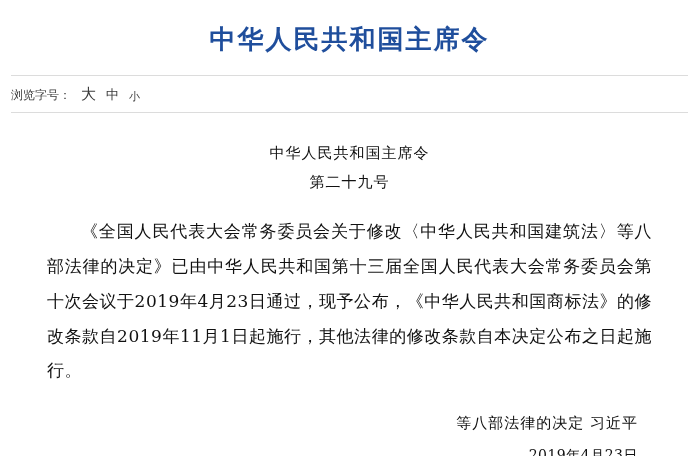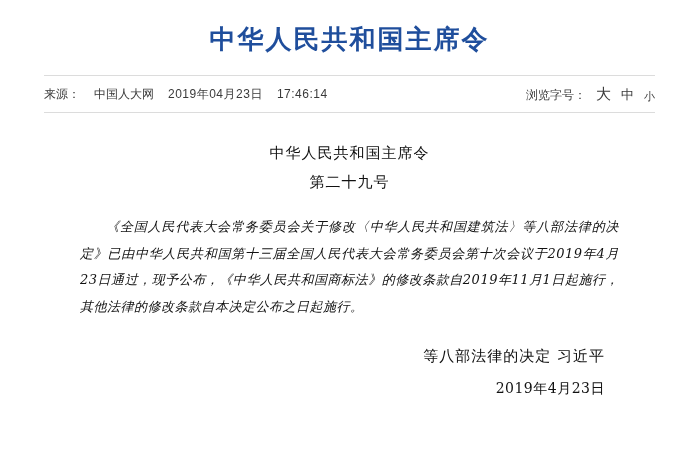--- a/index.html
+++ b/index.html
@@ -12,21 +12,21 @@
     background: #ffffff;
     font-family: "Liberation Sans", sans-serif;
     color: #1a1a1a;
     overflow: hidden;
   }
   .page {
     position: relative;
     width: 699px;
     height: 456px;
     box-sizing: border-box;
-    padding: 0 44px;
+    padding: 0 11px;
   }
   .doc-title {
     text-align: center;
     color: #1f4e9c;
     font-family: "DejaVu Serif", serif;
     font-weight: bold;
     font-size: 26px;
     letter-spacing: 2px;
     padding-top: 22px;
     padding-bottom: 18px;
@@ -75,26 +75,25 @@
   .center-line {
     text-align: center;
     font-size: 15px;
     line-height: 1.9;
     letter-spacing: 1px;
   }
   .center-line.second {
   }
   .para {
     margin-top: 18px;
-    font-size: 13px;
+    font-size: 17px;
     line-height: 2.05;
     text-align: justify;
     text-indent: 2em;
     letter-spacing: 0.5px;
-    font-style: italic;
   }
   .signature {
     margin-top: 26px;
     text-align: right;
     font-size: 15px;
     letter-spacing: 1px;
     padding-right: 14px;
   }
   .sign-date {
     margin-top: 14px;
@@ -105,26 +104,20 @@
   }
 </style>
 </head>
 <body>
 
 <div class="page">
 
   <div class="doc-title">中华人民共和国主席令</div>
 
   <div class="meta-bar">
-    <div class="meta-left">
-      <span class="source-label">来源：</span>
-      <span class="source-value">中国人大网</span>
-      <span class="date">2019年04月23日</span>
-      <span class="time">17:46:14</span>
-    </div>
     <div class="meta-right">
       <span class="fs-label">浏览字号：</span>
       <span class="fs-opt fs-large">大</span>
       <span class="fs-opt fs-medium">中</span>
       <span class="fs-opt fs-small">小</span>
     </div>
   </div>
 
   <div class="body-wrap">
     <div class="center-line">中华人民共和国主席令</div>

